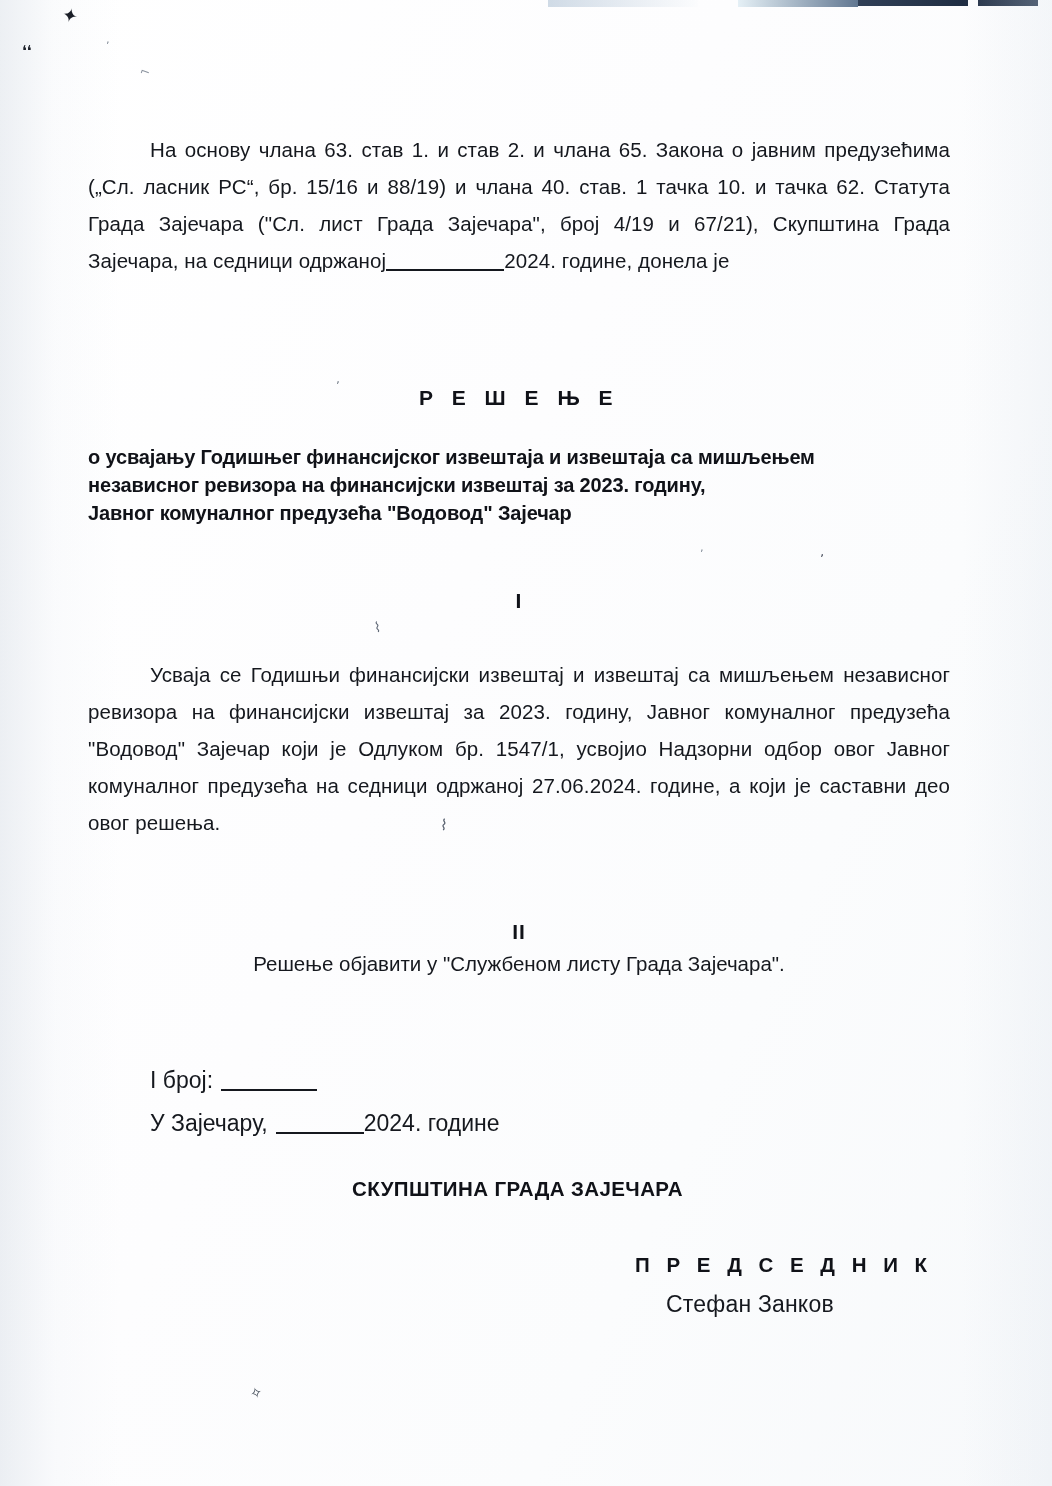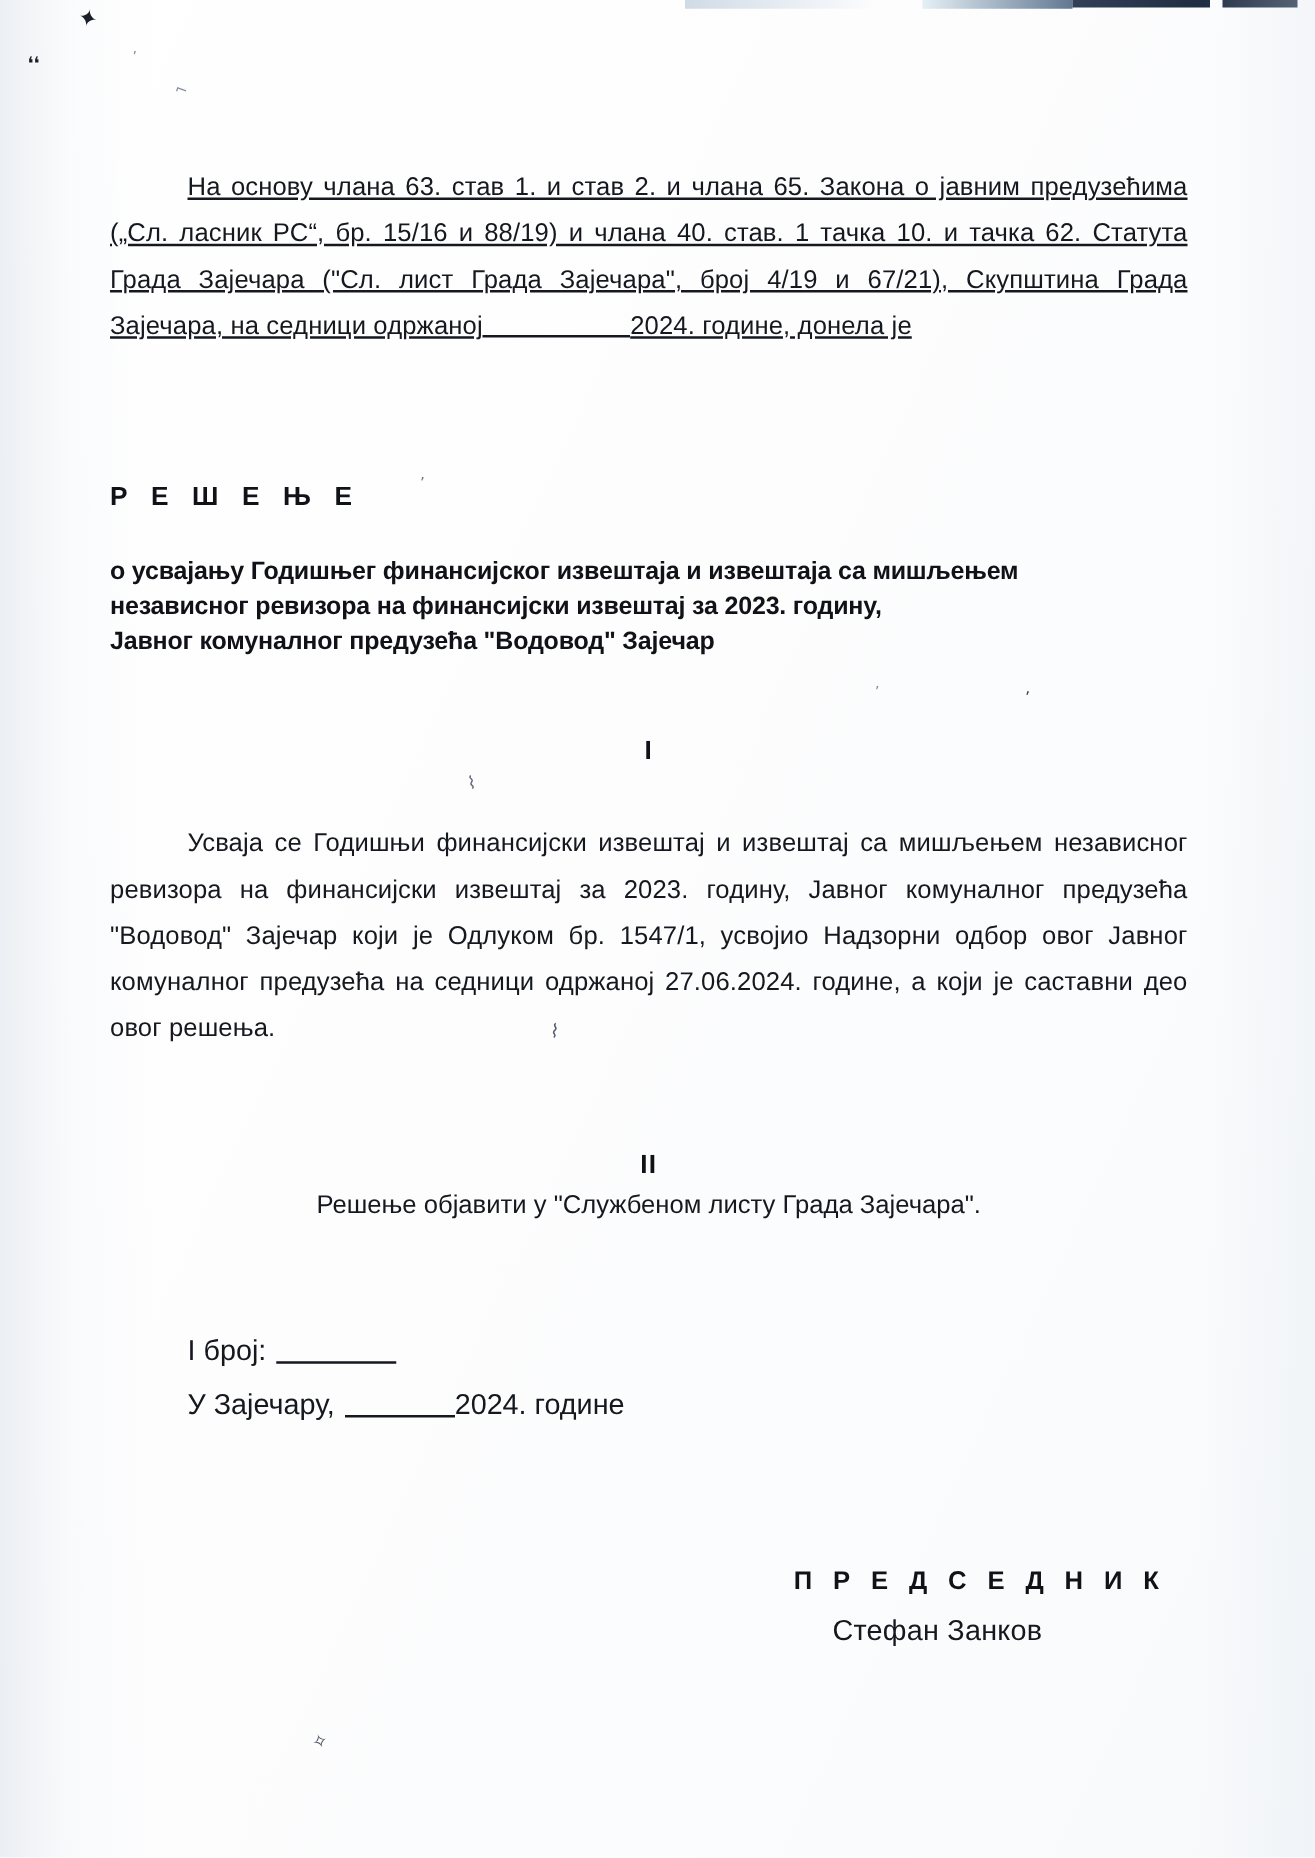--- a/index.html
+++ b/index.html
@@ -84,21 +84,21 @@
   }
   .para.indent { text-indent: 62px; }
 
   .blank-line {
     display: inline-block;
     border-bottom: 2px solid #15181e;
     vertical-align: -3px;
   }
 
   .heading {
-    text-align: left;
+    text-align: center;
     font-size: 21px;
     font-weight: 700;
     letter-spacing: 6.5px;
     color: #101218;
   }
 
   .subtitle {
     font-size: 20px;
     font-weight: 700;
     line-height: 28px;
@@ -165,21 +165,21 @@
   <div class="speck" style="left:140px; top:66px;  font-size:12px; color:#8a929e; transform:rotate(20deg);">⌐</div>
   <div class="speck" style="left:336px; top:380px; font-size:12px; color:#6d7682;">ʼ</div>
   <div class="speck" style="left:374px; top:620px; font-size:14px; color:#5f6876; transform:rotate(-8deg);">⌇</div>
   <div class="speck" style="left:440px; top:818px; font-size:15px; color:#545d6b; transform:rotate(8deg);">⌇</div>
   <div class="speck" style="left:700px; top:548px; font-size:11px; color:#7d8793;">ʼ</div>
   <div class="speck" style="left:820px; top:552px; font-size:13px; color:#3d4553;">ʼ</div>
   <div class="speck" style="left:250px; top:1386px; font-size:15px; color:#4a535f; transform:rotate(-18deg);">✧</div>
 
   <div class="doc">
 
-    <div class="abs para indent" style="left:0; top:131px; width:862px;text-decoration:underline;">
+    <div class="abs para indent" style="left:0; top:131px; width:862px;">
       <span>На основу члана 63. став 1. и став 2. и члана 65. Закона о јавним предузећима („Сл. ласник РС“, бр. 15/16 и 88/19) и члана 40. став. 1 тачка 10. и тачка 62. Статута Града Зајечара ("Сл. лист Града Зајечара", број 4/19 и 67/21), Скупштина Града Зајечара, на седници одржаној</span><span class="blank-line" style="width:118px;"></span><span>2024. године, донела је</span>
     </div>
 
     <div class="abs heading" style="left:0; top:386px; width:862px;">Р Е Ш Е Њ Е</div>
 
     <div class="abs subtitle" style="left:0; top:443px; width:862px;">
       <div>о усвајању Годишњег финансијског извештаја и извештаја са мишљењем</div>
       <div>независног ревизора на финансијски извештај за 2023. годину,</div>
       <div>Јавног комуналног предузећа "Водовод" Зајечар</div>
     </div>
@@ -193,19 +193,20 @@
     <div class="abs centered-line" style="left:0; top:952px; width:862px;">Решење објавити у "Службеном листу Града Зајечара".</div>
 
     <div class="abs sig-left" style="left:62px; top:1062px;">
       <span>I број:</span><span class="blank-line" style="width:96px; margin-left:8px;"></span>
     </div>
 
     <div class="abs sig-left" style="left:62px; top:1105px;">
       <span>У Зајечару,</span><span class="blank-line" style="width:88px; margin-left:8px;"></span><span>2024. године</span>
     </div>
 
+    <div class="abs org" style="left:264px; top:1177px;">СКУПШТИНА ГРАДА ЗАЈЕЧАРА</div>
 
     <div class="abs pres-title" style="left:547px; top:1253px;">П Р Е Д С Е Д Н И К</div>
 
     <div class="abs pres-name" style="left:578px; top:1291px;">Стефан Занков</div>
 
   </div>
 </div>
 
 </body></html>

